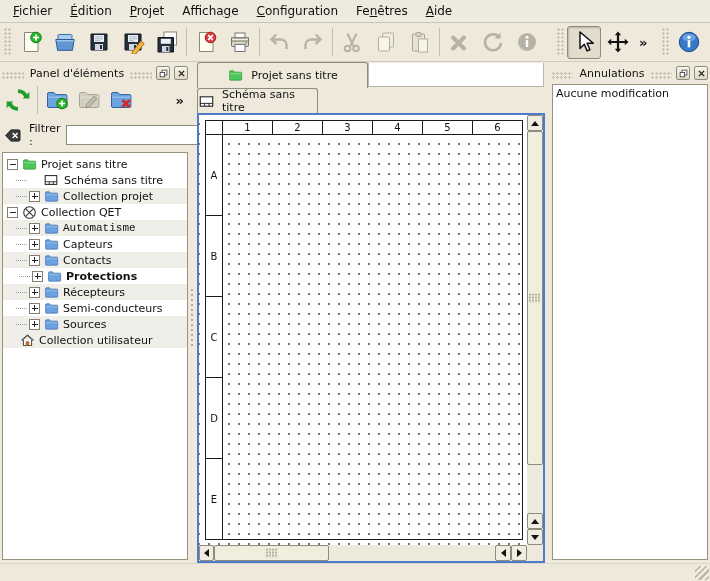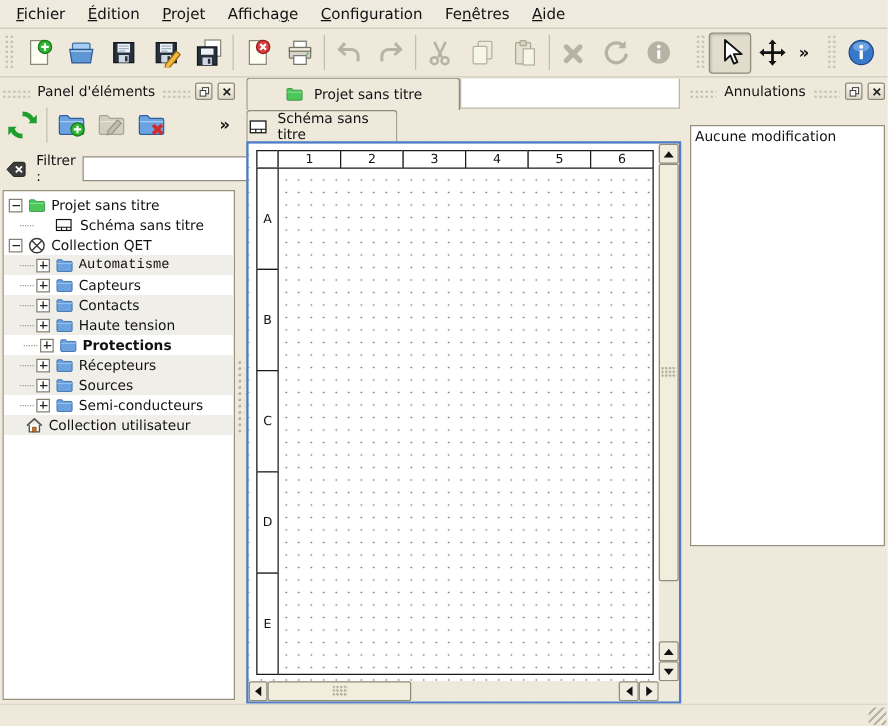--- a/index.html
+++ b/index.html
@@ -69,21 +69,21 @@
   .vsb .sb-thumb{left:0;top:16px;width:16px;height:334px}
   .hsb .sb-thumb{top:0;left:15px;width:115px;height:16px}
   .tri{width:0;height:0}
   .tri.up{border-left:4px solid transparent;border-right:4px solid transparent;border-bottom:5px solid #111}
   .tri.down{border-left:4px solid transparent;border-right:4px solid transparent;border-top:5px solid #111}
   .tri.left{border-top:4px solid transparent;border-bottom:4px solid transparent;border-right:5px solid #111}
   .tri.right{border-top:4px solid transparent;border-bottom:4px solid transparent;border-left:5px solid #111}
   .sb-corner{position:absolute;left:328px;top:430px;width:16px;height:16px;background:#eee9db}
 
   
-  .undo-list{position:absolute;left:552px;top:100px;width:156px;height:337px;background:#fff;border:1px solid #96927f;box-sizing:border-box;overflow:hidden}
+  .undo-list{position:absolute;left:552px;top:84px;width:156px;height:476px;background:#fff;border:1px solid #96927f;box-sizing:border-box;overflow:hidden}
   .undo-item{height:15px;line-height:15px;padding:1px 3px;white-space:nowrap}
 
   
   .splitter{position:absolute;left:189.5px;top:288px;width:6px;height:58px;background-image:radial-gradient(circle at 2px 2px,#b2ae9f 1px,rgba(0,0,0,0) 1.3px);background-size:5px 5px}
   .statusbar{position:absolute;left:0;top:563px;width:710px;height:18px;background:#eee9db;border-top:1px solid #dbd7c9;box-sizing:border-box}
   .resize-grip{position:absolute;right:1px;bottom:1px;width:14px;height:14px;background-image:repeating-linear-gradient(135deg,rgba(0,0,0,0) 0 3px,#b8b4a5 3px 4.5px)}
 </style>
 </head>
 <body>
 
@@ -376,20 +376,31 @@
         <span class="stub"></span>
         <span class="exp-spacer"></span>
         <span class="icon tree-icon wide">
           <svg viewBox="0 0 24 24" width="15" height="15">
             <rect x="2" y="4.5" width="20" height="15" fill="#fff" stroke="#111" stroke-width="1.6"></rect>
             <path d="M2 15h20M9 15v4.5M16 15v4.5" stroke="#111" stroke-width="1.4"></path>
           </svg>
         </span>
         <span class="tree-label">Schéma sans titre</span>
       </div>
+      <div class="tree-row alt" style="padding-left: 13px;">
+        <span class="stub"></span>
+        <span class="expander plus"></span>
+        <span class="icon tree-icon">
+          <svg viewBox="0 0 24 24" width="15" height="15">
+            <path d="M2.5 7.5V5.8c0-.7.5-1.3 1.2-1.3h5.2l2 2.1H20.6c.7 0 1.3.6 1.3 1.3v10.3c0 .7-.6 1.3-1.3 1.3H3.7c-.7 0-1.2-.6-1.2-1.3z" fill="#6ba3e0" stroke="#2f5f9e"></path>
+            <path d="M2.8 9.2h18.8" stroke="#a9cbee"></path>
+          </svg>
+        </span>
+        <span class="tree-label">Collection projet</span>
+      </div>
       <div class="tree-row" style="padding-left: 4px;">
         <span class="expander"></span>
         <span class="icon tree-icon">
           <svg viewBox="0 0 24 24" width="15" height="15">
             <circle cx="12" cy="12" r="9.2" fill="#fff" stroke="#3a3a3a" stroke-width="1.8"></circle>
             <path d="M5.8 5.8l12.4 12.4M18.2 5.8L5.8 18.2" stroke="#3a3a3a" stroke-width="1.8"></path>
           </svg>
         </span>
         <span class="tree-label">Collection QET</span>
       </div>
@@ -419,74 +430,63 @@
         <span class="stub"></span>
         <span class="expander plus"></span>
         <span class="icon tree-icon">
           <svg viewBox="0 0 24 24" width="15" height="15">
             <path d="M2.5 7.5V5.8c0-.7.5-1.3 1.2-1.3h5.2l2 2.1H20.6c.7 0 1.3.6 1.3 1.3v10.3c0 .7-.6 1.3-1.3 1.3H3.7c-.7 0-1.2-.6-1.2-1.3z" fill="#6ba3e0" stroke="#2f5f9e"></path>
             <path d="M2.8 9.2h18.8" stroke="#a9cbee"></path>
           </svg>
         </span>
         <span class="tree-label">Contacts</span>
       </div>
+      <div class="tree-row" style="padding-left: 16px; font-weight: bold;">
+        <span class="stub"></span>
+        <span class="expander plus"></span>
+        <span class="icon tree-icon">
+          <svg viewBox="0 0 24 24" width="15" height="15">
+            <path d="M2.5 7.5V5.8c0-.7.5-1.3 1.2-1.3h5.2l2 2.1H20.6c.7 0 1.3.6 1.3 1.3v10.3c0 .7-.6 1.3-1.3 1.3H3.7c-.7 0-1.2-.6-1.2-1.3z" fill="#6ba3e0" stroke="#2f5f9e"></path>
+            <path d="M2.8 9.2h18.8" stroke="#a9cbee"></path>
+          </svg>
+        </span>
+        <span class="tree-label">Protections</span>
+      </div>
       <div class="tree-row alt" style="padding-left: 13px;">
         <span class="stub"></span>
         <span class="expander plus"></span>
         <span class="icon tree-icon">
           <svg viewBox="0 0 24 24" width="15" height="15">
             <path d="M2.5 7.5V5.8c0-.7.5-1.3 1.2-1.3h5.2l2 2.1H20.6c.7 0 1.3.6 1.3 1.3v10.3c0 .7-.6 1.3-1.3 1.3H3.7c-.7 0-1.2-.6-1.2-1.3z" fill="#6ba3e0" stroke="#2f5f9e"></path>
             <path d="M2.8 9.2h18.8" stroke="#a9cbee"></path>
           </svg>
         </span>
-        <span class="tree-label">Haute tension</span>
-      </div>
-      <div class="tree-row" style="padding-left: 16px; font-weight: bold;">
-        <span class="stub"></span>
-        <span class="expander plus"></span>
-        <span class="icon tree-icon">
-          <svg viewBox="0 0 24 24" width="15" height="15">
-            <path d="M2.5 7.5V5.8c0-.7.5-1.3 1.2-1.3h5.2l2 2.1H20.6c.7 0 1.3.6 1.3 1.3v10.3c0 .7-.6 1.3-1.3 1.3H3.7c-.7 0-1.2-.6-1.2-1.3z" fill="#6ba3e0" stroke="#2f5f9e"></path>
-            <path d="M2.8 9.2h18.8" stroke="#a9cbee"></path>
-          </svg>
-        </span>
-        <span class="tree-label">Protections</span>
+        <span class="tree-label">Récepteurs</span>
+      </div>
+      <div class="tree-row" style="padding-left: 13px;">
+        <span class="stub"></span>
+        <span class="expander plus"></span>
+        <span class="icon tree-icon">
+          <svg viewBox="0 0 24 24" width="15" height="15">
+            <path d="M2.5 7.5V5.8c0-.7.5-1.3 1.2-1.3h5.2l2 2.1H20.6c.7 0 1.3.6 1.3 1.3v10.3c0 .7-.6 1.3-1.3 1.3H3.7c-.7 0-1.2-.6-1.2-1.3z" fill="#6ba3e0" stroke="#2f5f9e"></path>
+            <path d="M2.8 9.2h18.8" stroke="#a9cbee"></path>
+          </svg>
+        </span>
+        <span class="tree-label">Semi-conducteurs</span>
       </div>
       <div class="tree-row alt" style="padding-left: 13px;">
         <span class="stub"></span>
         <span class="expander plus"></span>
         <span class="icon tree-icon">
           <svg viewBox="0 0 24 24" width="15" height="15">
             <path d="M2.5 7.5V5.8c0-.7.5-1.3 1.2-1.3h5.2l2 2.1H20.6c.7 0 1.3.6 1.3 1.3v10.3c0 .7-.6 1.3-1.3 1.3H3.7c-.7 0-1.2-.6-1.2-1.3z" fill="#6ba3e0" stroke="#2f5f9e"></path>
             <path d="M2.8 9.2h18.8" stroke="#a9cbee"></path>
           </svg>
         </span>
-        <span class="tree-label">Récepteurs</span>
-      </div>
-      <div class="tree-row alt" style="padding-left: 13px;">
-        <span class="stub"></span>
-        <span class="expander plus"></span>
-        <span class="icon tree-icon">
-          <svg viewBox="0 0 24 24" width="15" height="15">
-            <path d="M2.5 7.5V5.8c0-.7.5-1.3 1.2-1.3h5.2l2 2.1H20.6c.7 0 1.3.6 1.3 1.3v10.3c0 .7-.6 1.3-1.3 1.3H3.7c-.7 0-1.2-.6-1.2-1.3z" fill="#6ba3e0" stroke="#2f5f9e"></path>
-            <path d="M2.8 9.2h18.8" stroke="#a9cbee"></path>
-          </svg>
-        </span>
         <span class="tree-label">Sources</span>
-      </div>
-      <div class="tree-row" style="padding-left: 13px;">
-        <span class="stub"></span>
-        <span class="expander plus"></span>
-        <span class="icon tree-icon">
-          <svg viewBox="0 0 24 24" width="15" height="15">
-            <path d="M2.5 7.5V5.8c0-.7.5-1.3 1.2-1.3h5.2l2 2.1H20.6c.7 0 1.3.6 1.3 1.3v10.3c0 .7-.6 1.3-1.3 1.3H3.7c-.7 0-1.2-.6-1.2-1.3z" fill="#6ba3e0" stroke="#2f5f9e"></path>
-            <path d="M2.8 9.2h18.8" stroke="#a9cbee"></path>
-          </svg>
-        </span>
-        <span class="tree-label">Semi-conducteurs</span>
       </div>
       <div class="tree-row alt" style="padding-left: 4px;">
         <span class="exp-spacer"></span>
         <span class="icon tree-icon">
           <svg viewBox="0 0 24 24" width="15" height="15">
             <path d="M2.5 12L12 3.5l9.5 8.5" fill="none" stroke="#555" stroke-width="2.2"></path>
             <path d="M5.5 11v9h13v-9" fill="#fff" stroke="#555" stroke-width="1.8"></path>
             <rect x="9.8" y="14" width="4.4" height="6" fill="#d07020" stroke="#8a4a10"></rect>
           </svg>
         </span>

